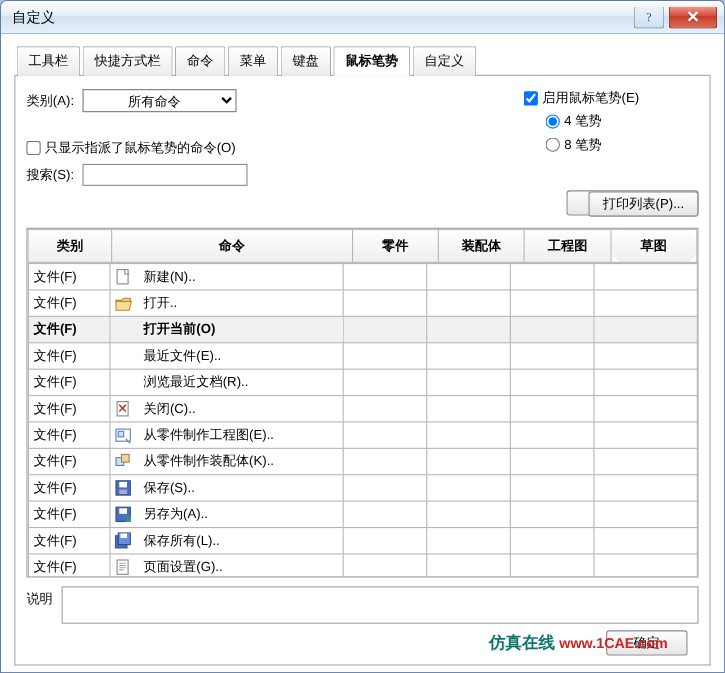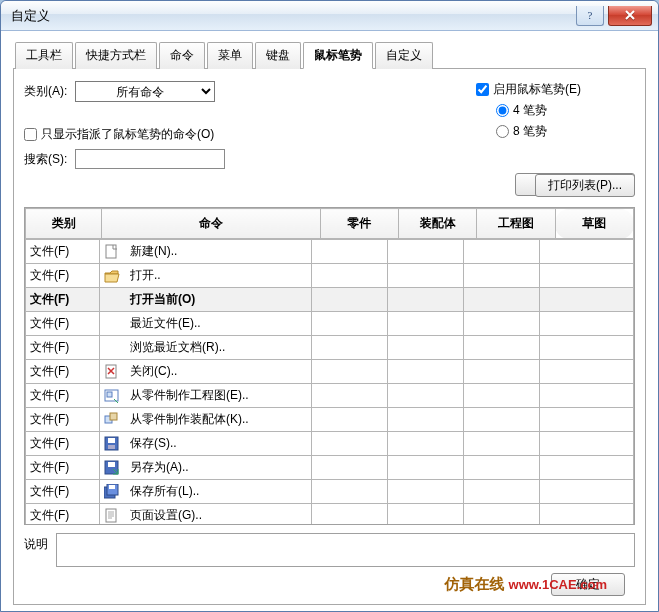--- a/index.html
+++ b/index.html
@@ -170,21 +170,21 @@
     display: flex; justify-content: flex-end; align-items: center;
     gap: 8px; padding: 6px 10px 0 0;
     position: relative;
   }
   .footer .btn { min-width: 74px; }
   .footer-wm {
     position: absolute; right: 28px; bottom: 2px;
     display: flex; align-items: center; gap: 4px;
     pointer-events: none;
   }
-  .footer-wm .t1 { color: #a16207; font-size: 15px; font-family: "KaiTi","SimSun",serif; font-weight: bold; }
+  .footer-wm .t1 { color: #0f766e; font-size: 15px; font-family: "KaiTi","SimSun",serif; font-weight: bold; }
   .footer-wm .t2 { color: #c22; font-size: 13px; font-family: Arial; font-weight: bold; }
 </style>
 </head>
 <body>
 
 <div class="window">
 
   <div class="titlebar">
     <span class="title">自定义</span>
     <span class="win-btn win-help">

